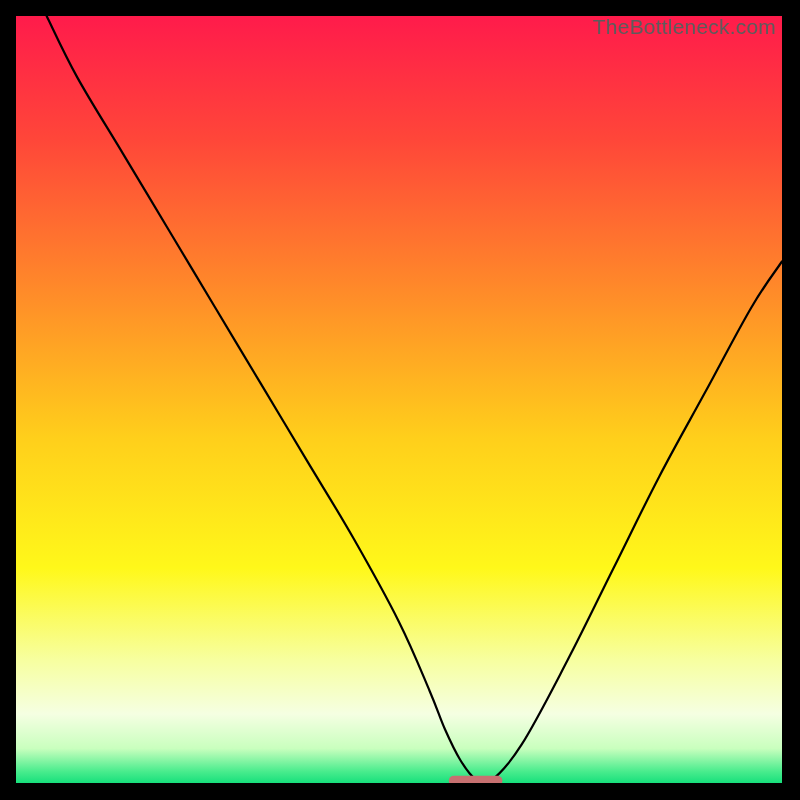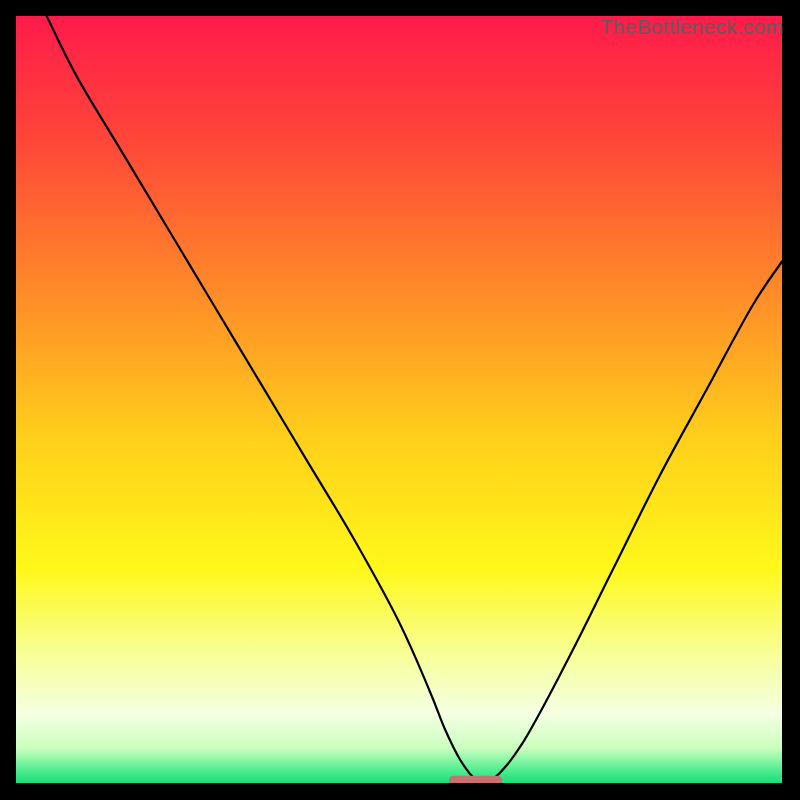--- a/index.html
+++ b/index.html
@@ -11,21 +11,20 @@
     overflow: hidden;
     font-family: Arial, Helvetica, sans-serif;
   }
   .frame {
     position: absolute;
     left: 16px;
     top: 16px;
     width: 766px;
     height: 767px;
     background: #000;
-    padding-left: 8px;
   }
   .plot-area {
     position: absolute;
     left: 0;
     top: 0;
     width: 766px;
     height: 767px;
   }
   .watermark {
     position: absolute;

